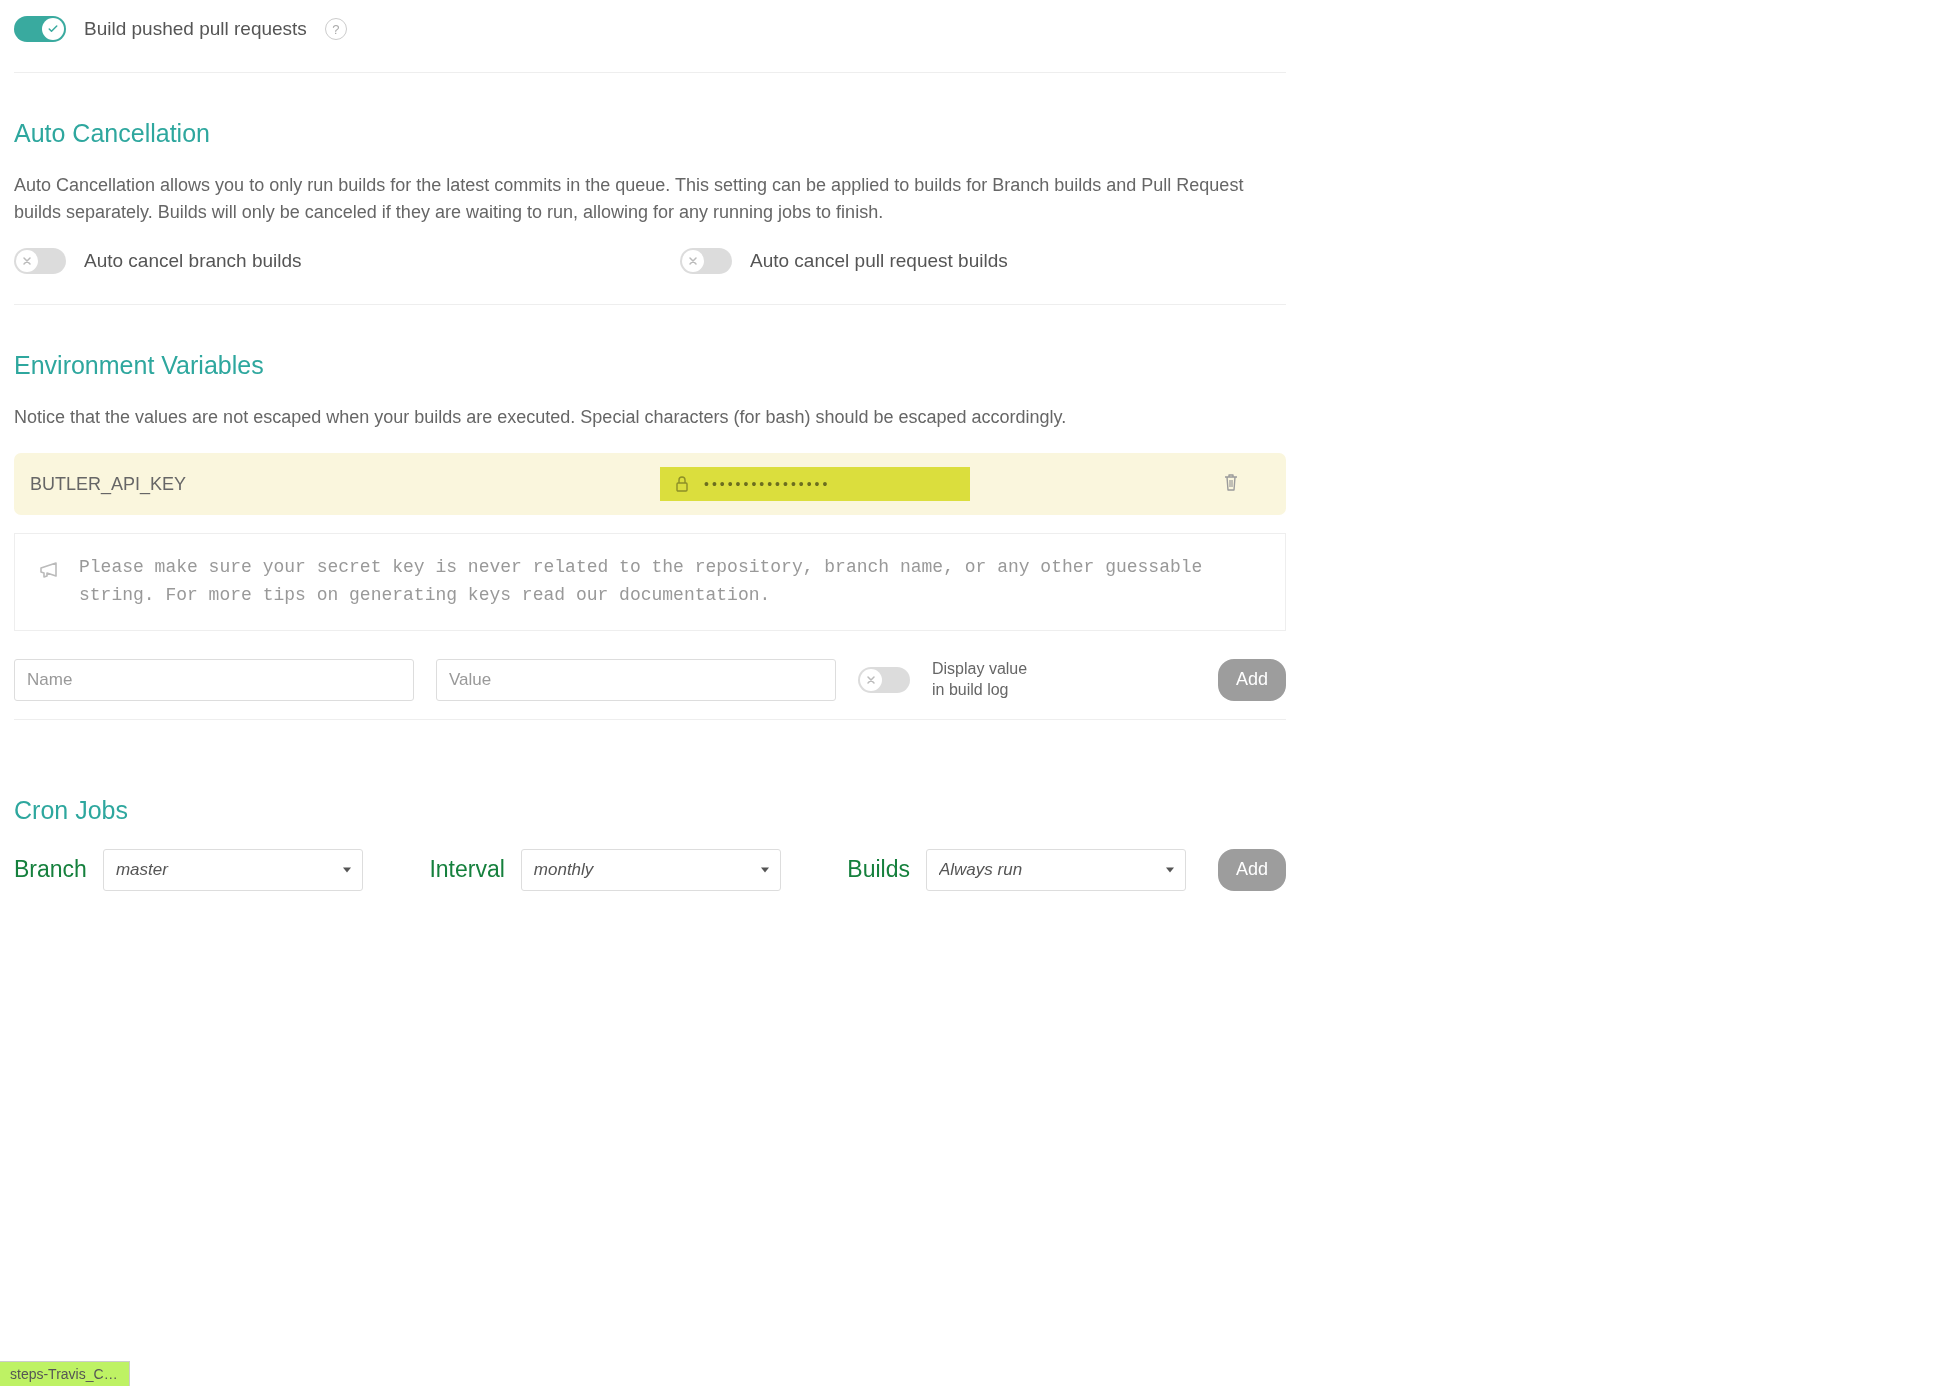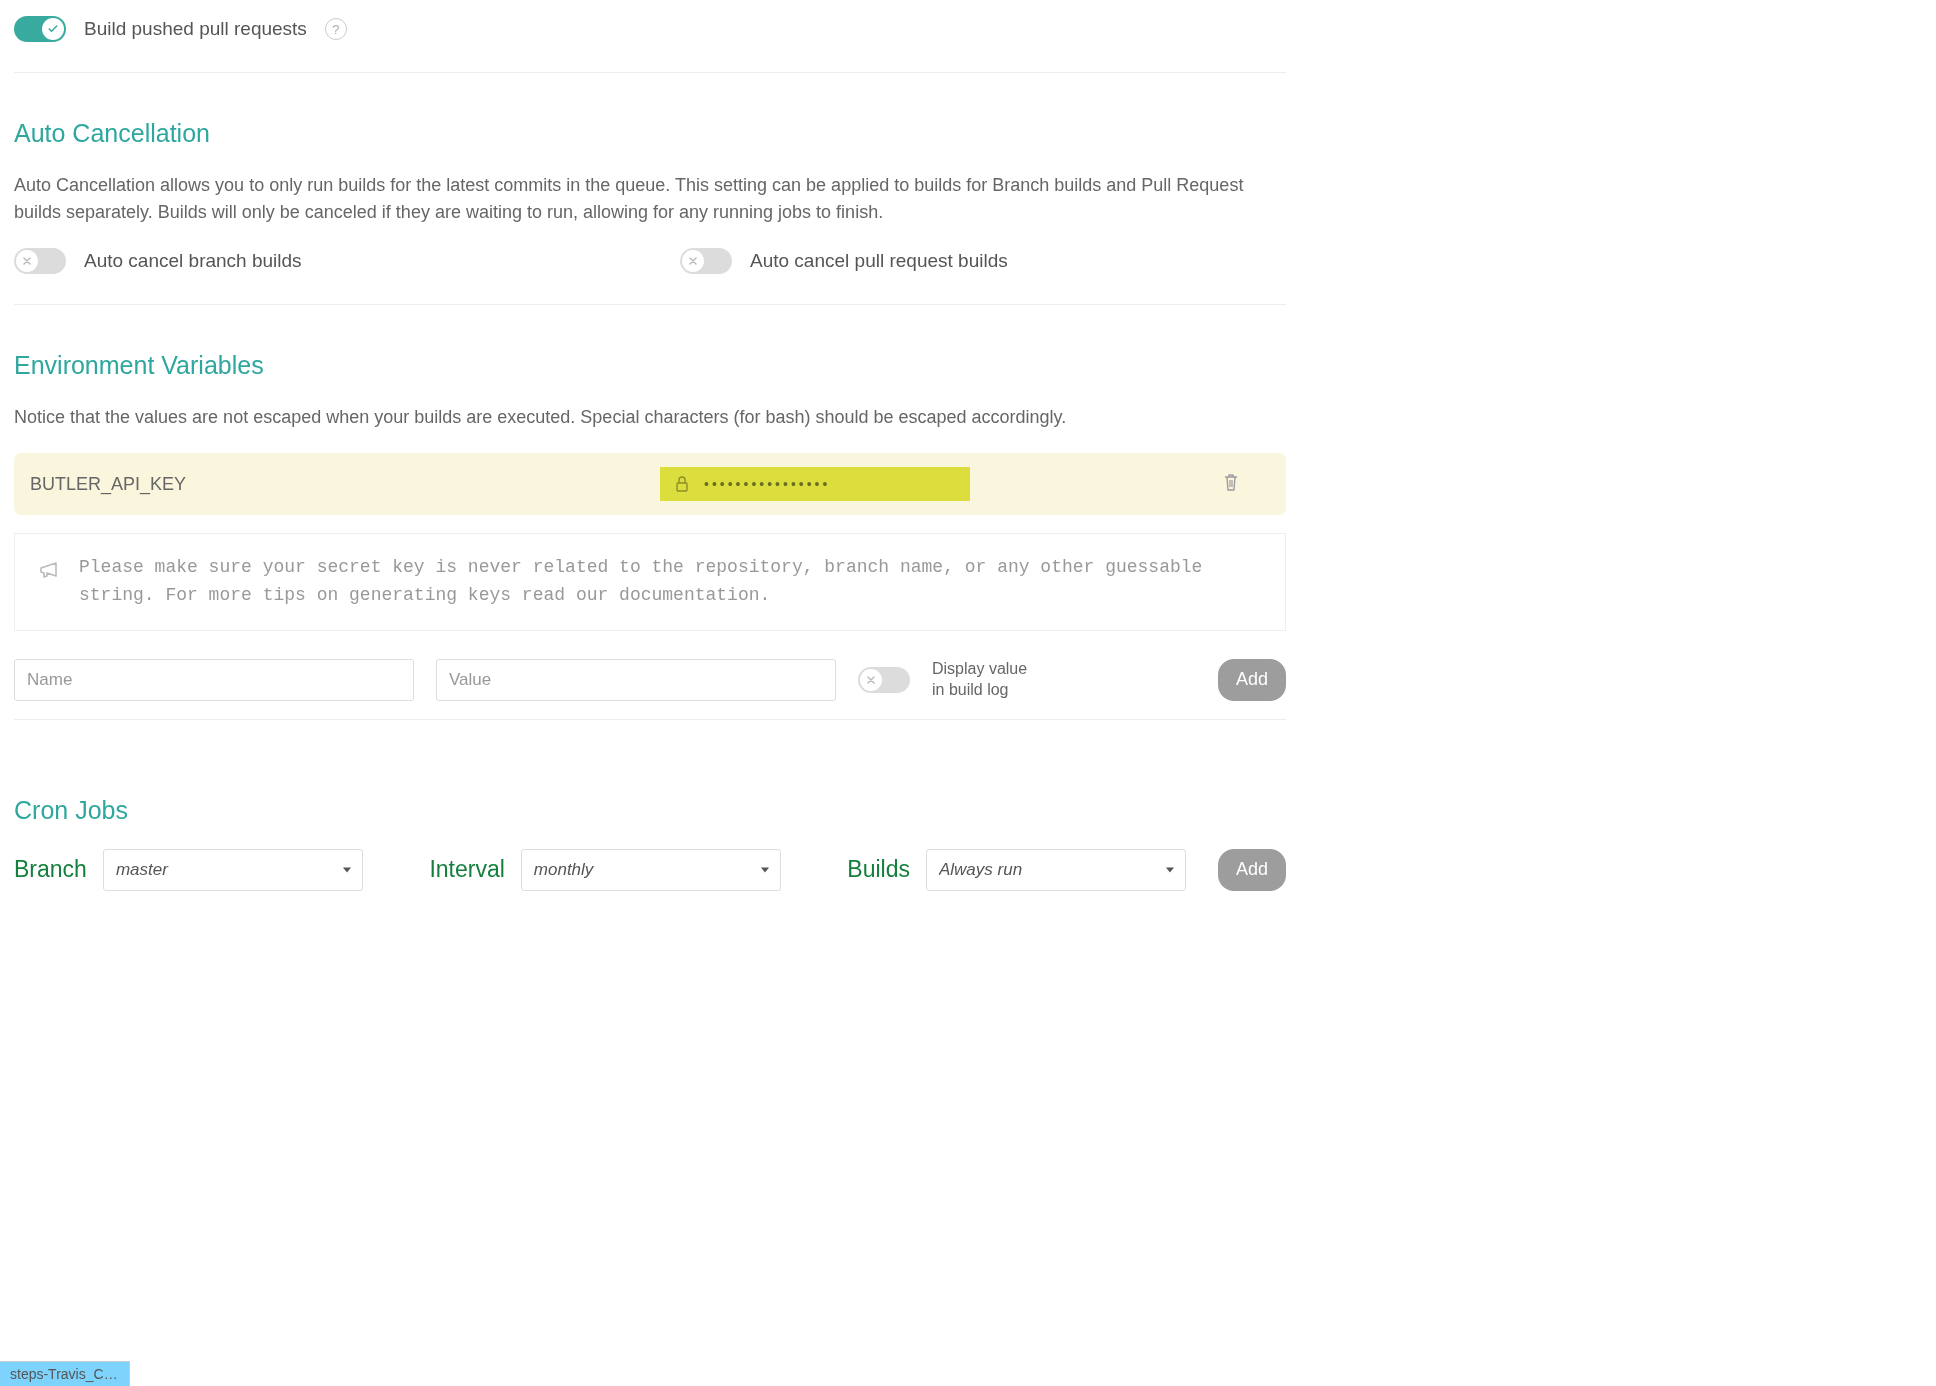--- a/index.html
+++ b/index.html
@@ -185,21 +185,21 @@
     border-left: 4px solid transparent;
     border-right: 4px solid transparent;
     border-top: 5px solid #555;
     box-shadow: 0 -8px 0 -3px #555;
     pointer-events: none;
   }
   .browser-tab {
     position: fixed;
     left: 0;
     bottom: 0;
-    background: #7dd3fc;
+    background: #bef264;
     border: 1px solid #ccc;
     border-bottom: none;
     border-left: none;
     padding: 4px 10px;
     font-size: 14px;
     color: #555;
     max-width: 130px;
     white-space: nowrap;
     overflow: hidden;
     text-overflow: ellipsis;

